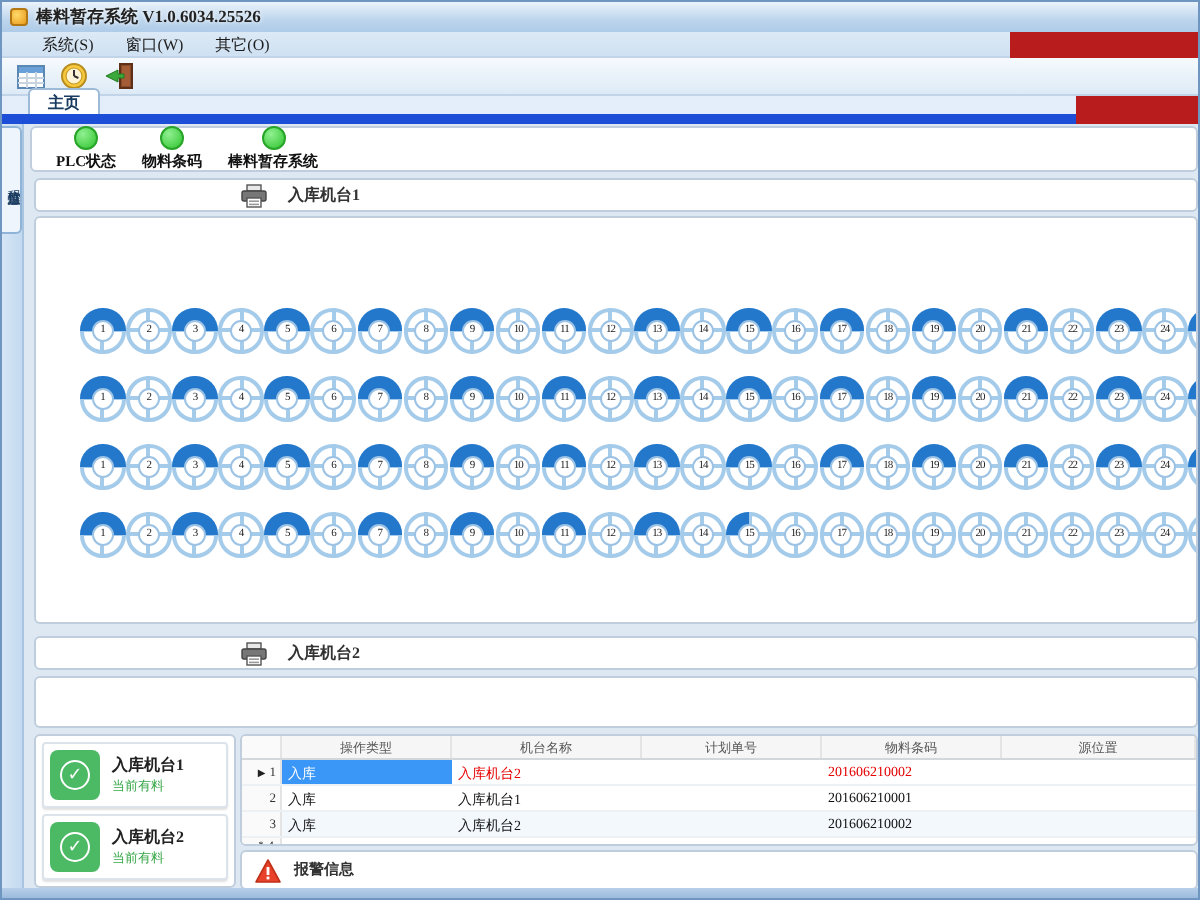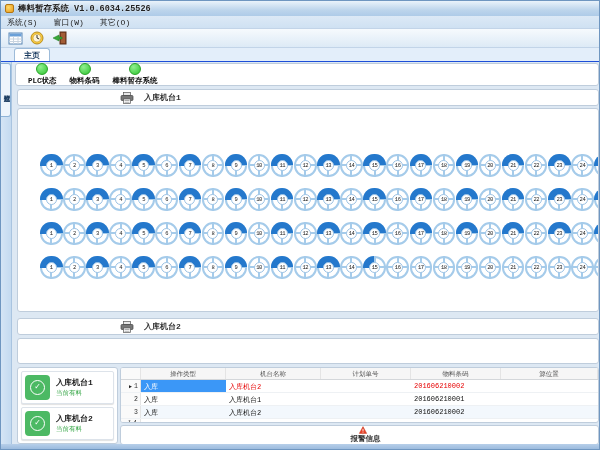--- a/index.html
+++ b/index.html
@@ -1,34 +1,34 @@
 <!DOCTYPE html>
 <html><head>
 <meta charset="utf-8">
 <style>
   html,body{margin:0;padding:0;background:#9db8d6;}
   *{box-sizing:border-box;}
   .window{position:relative;width:600px;height:450px;overflow:hidden;
-    font-family:Liberation Mono, monospace;
+    font-family:Liberation Serif, serif;
     background:#b91c1c;border:1px solid #6f96c0;}
   
   .titlebar{position:absolute;left:0;top:0;width:600px;height:15px;
     background:linear-gradient(#eaf3fb,#bdd5ec 60%,#aecbe8);display:flex;align-items:center;padding:0 4px;}
   .app-icon{width:9px;height:9px;border-radius:2px;background:radial-gradient(circle at 35% 35%,#ffd96a,#e89b1c);border:1px solid #b37714;margin-right:4px;}
   .title-text{font-size:8.5px;font-weight:bold;color:#222;text-shadow:0 0 2px #fff;}
   
-  .menubar{position:absolute;left:0;top:15px;width:600px;height:13px;
-    background:linear-gradient(#dcE9f6,#cfe1f2);display:flex;align-items:center;padding-left:6px;border-bottom:1px solid #c2d4e8;}
+  .menubar{position:absolute;left:0;top:15px;width:504px;height:13px;
+    background:linear-gradient(#dcE9f6,#cfe1f2);display:flex;align-items:center;padding-left:20px;border-bottom:1px solid #c2d4e8;}
   .menu-item{font-size:8px;color:#1c1c1c;margin-right:16px;cursor:default;}
   
   .toolbar{position:absolute;left:0;top:28px;width:600px;height:19px;
     background:linear-gradient(#f6fafd,#ddeaf6);display:flex;align-items:center;padding-left:4px;border-bottom:1px solid #c2d4e8;}
   .tool-btn{width:20px;height:17px;display:flex;align-items:center;justify-content:center;margin-right:2px;border-radius:2px;}
   
-  .tabstrip{position:absolute;left:0;top:47px;width:600px;height:14px;background:#e3eefa;border-bottom:1px solid #1d4ed8;display:flex;align-items:flex-end;}
+  .tabstrip{position:absolute;left:0;top:47px;width:537px;height:14px;background:#e3eefa;border-bottom:5px solid #1d4ed8;display:flex;align-items:flex-end;}
   .tab{margin-left:13px;height:13px;padding:0 9px;background:#fff;border:1px solid #9dbbd9;border-bottom:none;border-radius:3px 3px 0 0;
     font-size:8px;font-weight:bold;color:#1a3b60;display:flex;align-items:center;}
   
   .side-strip{position:absolute;left:0;top:61px;width:11px;height:389px;background:linear-gradient(90deg,#d5e5f5,#c4daf0);border-right:1px solid #a9c4e0;}
   .side-tab{position:absolute;left:0;top:1px;width:10px;min-height:54px;background:#eef5fc;border:1px solid #8fb4d8;border-left:none;border-radius:0 3px 3px 0;
     writing-mode:vertical-rl;text-orientation:upright;font-size:6.5px;color:#1a3b60;display:flex;align-items:center;justify-content:center;padding:3px 0;}
   
   .content{position:absolute;left:11px;top:61px;width:589px;height:383px;background:#dde8f3;}
   .panel{background:#fff;border:1px solid #bfcddc;border-radius:3px;position:absolute;}
   .status-panel{left:3px;top:1px;width:584px;height:23px;display:flex;align-items:center;padding-left:12px;text-align:center;}
@@ -66,21 +66,21 @@
   .cell{padding:2px 3px;font-size:7px;color:#111;height:12px;white-space:nowrap;overflow:hidden;}
   .gut{width:20px;flex:0 0 auto;font-size:6.5px;color:#333;display:flex;align-items:center;justify-content:flex-end;padding-right:2px;background:#fafafa;border-right:1px solid #e4e4e4;}
   .gut .mark{margin-right:2px;font-size:5px;color:#222;}
   .c1{width:85px;flex:0 0 auto;} .c2{width:95px;flex:0 0 auto;} .c3{width:90px;flex:0 0 auto;} .c4{width:90px;flex:0 0 auto;} .c5{flex:1;}
   .red{color:#e60000;}
   .selcell{background:#3b97f7;color:#fff;}
   .altrow{background:#f3f8fd;}
   .stub .cell{height:7px;padding:0 3px;}
   .stub .gut{height:8px;}
   
-  .alarm-panel{left:108px;top:363px;width:479px;height:20px;display:flex;align-items:center;padding-left:6px;flex-direction:column;}
+  .alarm-panel{left:108px;top:363px;width:479px;height:20px;display:flex;align-items:center;padding-left:6px;}
   .alarm-label{font-size:7.5px;font-weight:bold;color:#333;margin-left:6px;}
   
   .bottom-edge{position:absolute;left:0;bottom:0;width:600px;height:5px;background:linear-gradient(#b7cfe9,#9cbbde);}
 </style>
 </head>
 <body>
 
 <div class="window">
 
   <div class="titlebar">

